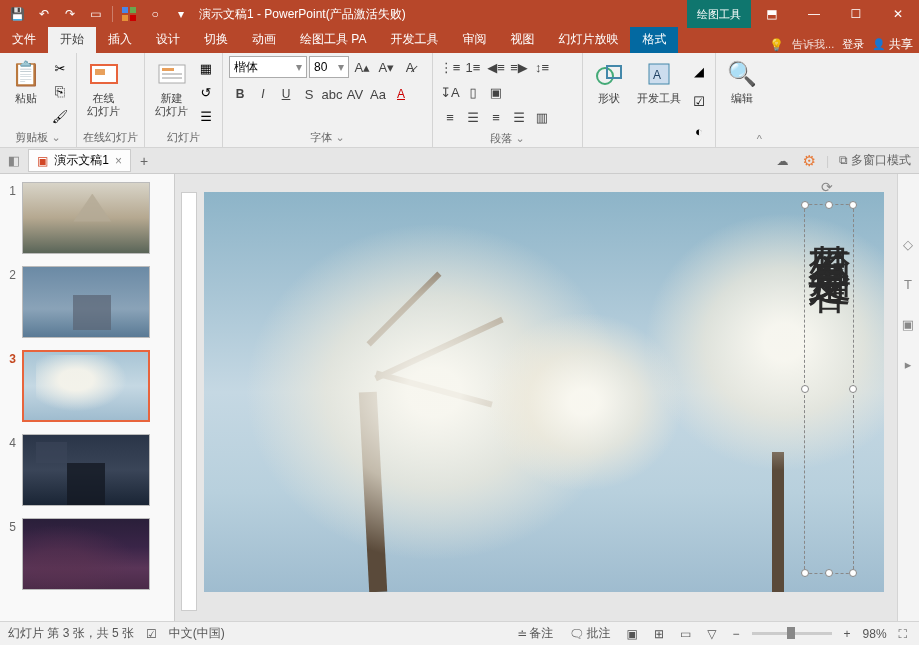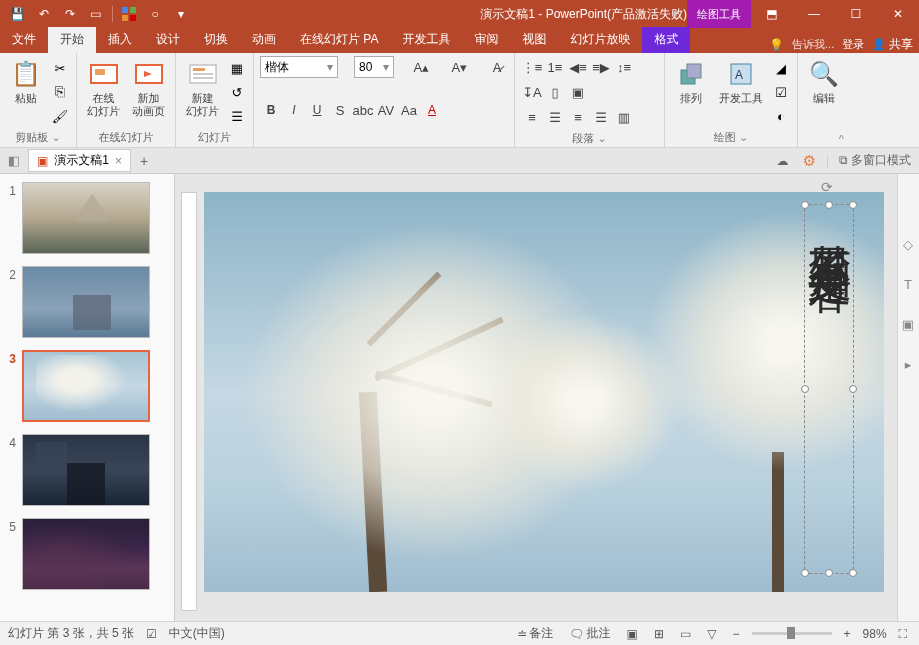--- a/index.html
+++ b/index.html
@@ -1,41 +1,41 @@
 <!DOCTYPE html>
 <html><head>
 <meta charset="utf-8">
 <style>
 *{margin:0;padding:0;box-sizing:border-box;font-family:"Microsoft YaHei",sans-serif;font-size:12px;user-select:none}
 body{background:#fff;width:919px;height:645px;overflow:hidden;display:flex;flex-direction:column}
 .titlebar{height:28px;background:#b7472a;display:flex;align-items:center;color:#fff}
 .tb-left{display:flex;align-items:center;gap:2px;padding:0 6px}
 .tb-btn{width:24px;height:24px;display:flex;align-items:center;justify-content:center;cursor:pointer}
 .tb-sep{border-left:1px solid rgba(255,255,255,0.3);height:16px;margin:0 2px}
-.tb-center{flex:1;text-align:right;font-size:12px}
-.tb-tool{background:#a21caf;padding:14px 10px;height:28px;display:flex;align-items:center;font-size:11px}
+.tb-center{flex:1;text-align:left;font-size:12px}
+.tb-tool{background:#0f766e;padding:14px 10px;height:28px;display:flex;align-items:center;font-size:11px}
 .tb-right{display:flex;align-items:center}
 .tb-win{width:42px;height:28px;display:flex;align-items:center;justify-content:center;cursor:pointer}
 .menubar{height:25px;background:#b7472a;display:flex;align-items:flex-end;color:#fff}
 .menu-item{padding:4px 12px 5px;cursor:pointer;font-size:12px}
 .menu-item.active{background:#f1f1f1;color:#444}
-.menu-item.context{background:#6d28d9}
+.menu-item.context{background:#0369a1}
 .menu-right{margin-left:auto;display:flex;align-items:center;padding-right:6px;gap:8px}
 .menu-r{font-size:11px;cursor:pointer}
 .ribbon{height:95px;background:#f1f1f1;border-bottom:1px solid #d4d4d4;display:flex}
 .rgroup{border-right:1px solid #d4d4d4;padding:3px 6px 1px;display:flex;flex-direction:column;justify-content:space-between}
 .rg-content{display:flex;gap:4px;flex:1}
 .rg-label{text-align:center;font-size:11px;color:#666;padding:1px 0}
 .rg-label.dl::after{content:" ⌄";color:#888}
 .bigbtn{display:flex;flex-direction:column;align-items:center;padding:2px 4px;cursor:pointer;min-width:36px}
 .bigbtn .ico{width:32px;height:32px;display:flex;align-items:center;justify-content:center;font-size:24px}
 .bigbtn .lbl{font-size:11px;color:#444;text-align:center;line-height:13px;margin-top:2px}
 .smallcol{display:flex;flex-direction:column;justify-content:space-around}
 .smallbtn{width:20px;height:20px;display:flex;align-items:center;justify-content:center;cursor:pointer;font-size:13px}
-.fontrow{display:flex;gap:16px;align-items:center;margin-bottom:19px}
+.fontrow{display:flex;gap:2px;align-items:center;margin-bottom:3px}
 .fontbox{border:1px solid #ababab;background:#fff;height:22px;padding:0 4px;display:flex;align-items:center;font-size:12px}
 .fname{width:78px}
 .fsize{width:40px}
 .fbtns{display:flex;gap:1px;flex-wrap:wrap}
 .fbtn{width:22px;height:22px;display:flex;align-items:center;justify-content:center;cursor:pointer;font-size:13px;color:#444}
 .pararow{display:flex;gap:1px;margin-bottom:2px}
 .docarea{height:26px;background:#e6e6e6;border-bottom:1px solid #ccc;display:flex;align-items:center;padding:0 4px;gap:4px}
 .doctab{background:#fdfdfd;border:1px solid #ccc;padding:2px 8px;display:flex;align-items:center;gap:6px;font-size:11px}
 .docclose{cursor:pointer;color:#888}
 .docadd{width:18px;height:18px;display:flex;align-items:center;justify-content:center;cursor:pointer;color:#666;font-size:14px}
@@ -124,21 +124,21 @@
   </div>
 </div>
 
 <div class="menubar">
   <div class="menu-item">文件</div>
   <div class="menu-item active">开始</div>
   <div class="menu-item">插入</div>
   <div class="menu-item">设计</div>
   <div class="menu-item">切换</div>
   <div class="menu-item">动画</div>
-  <div class="menu-item">在线幻灯片 PA</div>
+  <div class="menu-item">绘图工具 PA</div>
   <div class="menu-item">开发工具</div>
   <div class="menu-item">审阅</div>
   <div class="menu-item">视图</div>
   <div class="menu-item">幻灯片放映</div>
   <div class="menu-item context">格式</div>
   <div class="menu-right">
     <span style="opacity:0.8">💡</span>
     <span class="menu-r" style="opacity:0.8">告诉我...</span>
     <span class="menu-r">登录</span>
     <span class="menu-r">👤 <span>共享</span></span>
@@ -166,30 +166,20 @@
       <div class="bigbtn">
         <div class="ico">
             <svg width="30" height="26">
               <rect x="2" y="4" width="26" height="18" fill="#fff" stroke="#e8643c" stroke-width="2"></rect>
               <rect x="6" y="8" width="10" height="6" fill="#e8a05c"></rect>
             </svg>
           </div>
         <div class="lbl" style="white-space:pre-line">在线
 幻灯片</div>
       </div>
-      <div class="bigbtn">
-        <div class="ico">
-            <svg width="30" height="26">
-              <rect x="2" y="4" width="26" height="18" fill="#fff" stroke="#e8643c" stroke-width="2"></rect>
-              <path d="M10 10 L18 13 L10 16 Z" fill="#e8643c"></path>
-            </svg>
-          </div>
-        <div class="lbl" style="white-space:pre-line">新加
-动画页</div>
-      </div>
     </div>
     <div class="rg-label">在线幻灯片</div>
   </div>
 
   <div class="rgroup">
     <div class="rg-content">
       <div class="bigbtn">
         <div class="ico">
             <svg width="30" height="26">
               <rect x="2" y="4" width="26" height="18" fill="#fff" stroke="#aaa"></rect>
@@ -237,20 +227,21 @@
           </div>
         <div class="fbtn">S</div>
         <div class="fbtn">abc</div>
         <div class="fbtn">AV</div>
         <div class="fbtn">Aa</div>
         <div class="fbtn" style="color:#c00">
             <u>A</u>
           </div>
       </div>
     </div>
+    <div class="rg-label dl">字体</div>
   </div>
 
   <div class="rgroup" style="min-width:150px">
     <div class="rg-content" style="flex-direction:column;gap:1px">
       <div class="pararow">
         <div class="fbtn">⋮≡</div>
         <div class="fbtn">1≡</div>
         <div class="fbtn">◀≡</div>
         <div class="fbtn">≡▶</div>
         <div class="fbtn">↕≡</div>
@@ -268,43 +259,42 @@
         <div class="fbtn">▥</div>
       </div>
     </div>
     <div class="rg-label dl">段落</div>
   </div>
 
   <div class="rgroup">
     <div class="rg-content">
       <div class="bigbtn">
         <div class="ico">
-            <svg width="24" height="24">
-              <rect x="2" y="8" width="14" height="14" fill="#6aa" stroke="#488"></rect>
-              <rect x="8" y="2" width="14" height="14" fill="#aac" stroke="#688"></rect>
+            <svg width="28" height="24">
+              <circle cx="10" cy="14" r="8" fill="none" stroke="#4a7" stroke-width="2"></circle>
+              <rect x="12" y="4" width="14" height="12" fill="none" stroke="#48a" stroke-width="2"></rect>
             </svg>
           </div>
-        <div class="lbl">排列</div>
+        <div class="lbl">形状</div>
       </div>
       <div class="bigbtn">
         <div class="ico">
             <svg width="24" height="24">
               <rect x="2" y="2" width="20" height="20" fill="#cde" stroke="#48a"></rect>
               <text x="6" y="17" font-size="13" fill="#246">A</text>
             </svg>
           </div>
         <div class="lbl">开发工具</div>
       </div>
       <div class="smallcol">
         <div class="smallbtn">◢</div>
         <div class="smallbtn">☑</div>
         <div class="smallbtn">◐</div>
       </div>
     </div>
-    <div class="rg-label dl">绘图</div>
   </div>
 
   <div class="rgroup" style="border-right:none">
     <div class="rg-content">
       <div class="bigbtn">
         <div class="ico">🔍</div>
         <div class="lbl">编辑</div>
       </div>
     </div>
     <div class="rg-label" style="text-align:right;color:#888">^</div>

